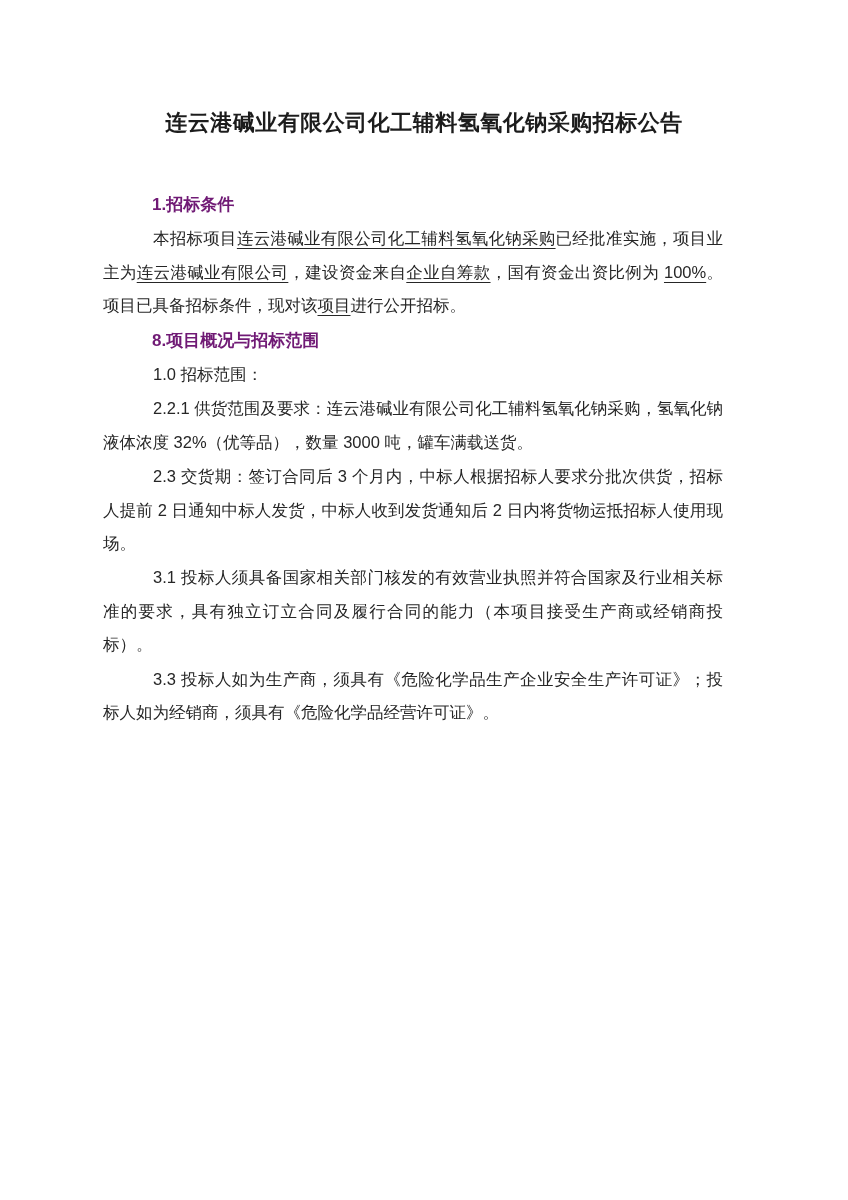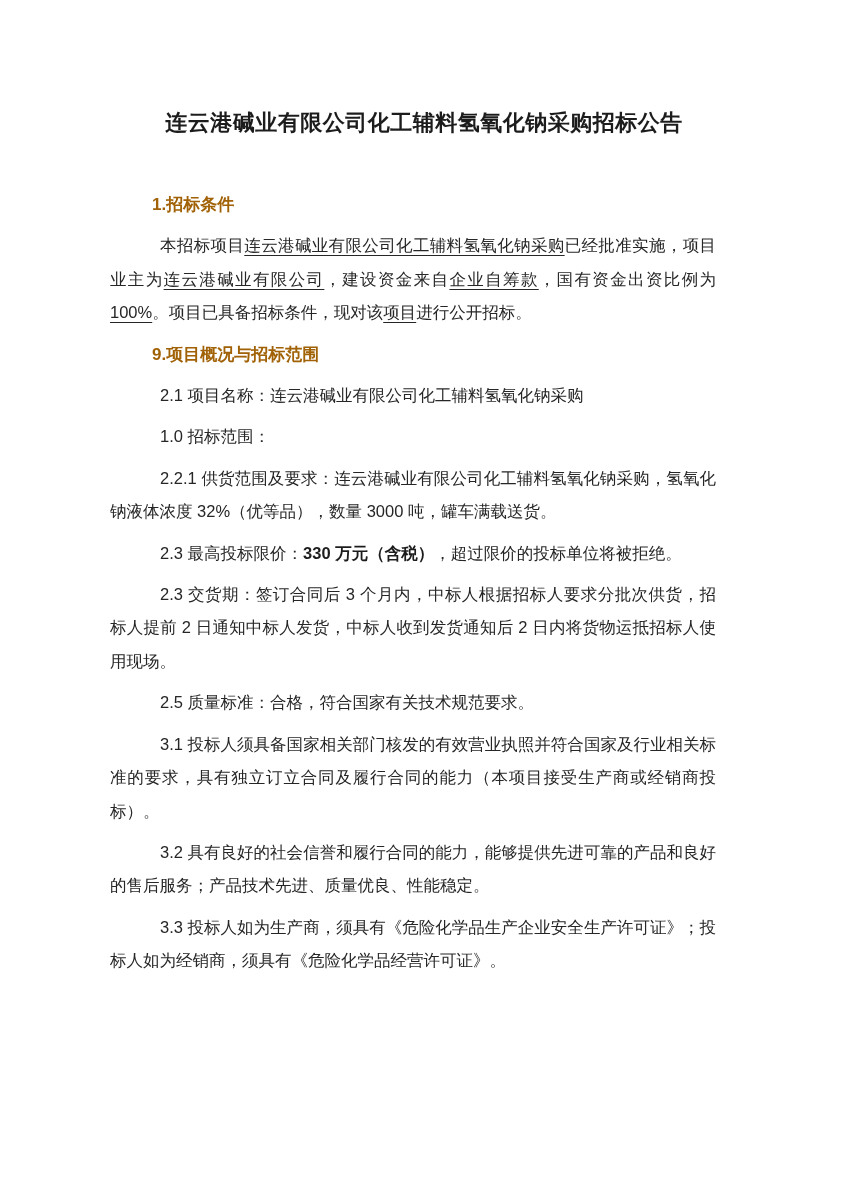--- a/index.html
+++ b/index.html
@@ -32,24 +32,24 @@
   .content {
     padding-left: 102px;
     padding-right: 124px;
   }
   .heading {
     margin: 0;
     font-size: 17px;
     font-weight: 700;
     line-height: 33.4px;
     text-indent: 50px;
-    color: #a16207;
+    color: #701a75;
   }
   .para {
-    margin: 8px;
+    margin: 1px;
     font-size: 16.5px;
     font-weight: 400;
     line-height: 33.4px;
     text-indent: 50px;
     text-align: justify;
     color: #262626;
   }
   .para span.b { font-weight: 700; color: #1c1c1c; }
   .para span.u {
     text-decoration: underline;
@@ -61,27 +61,23 @@
 <body>
 
 <div class="page">
   <h1 class="doc-title">连云港碱业有限公司化工辅料氢氧化钠采购招标公告</h1>
   <div class="content" id="sections-root">
       <section>
         <h2 class="heading">1.招标条件</h2>
         <p class="para"><span>本招标项目</span><span class="u">连云港碱业有限公司化工辅料氢氧化钠采购</span><span>已经批准实施，项目业主为</span><span class="u">连云港碱业有限公司</span><span>，建设资金来自</span><span class="u">企业自筹款</span><span>，国有资金出资比例为 </span><span class="u">100%</span><span>。项目已具备招标条件，现对该</span><span class="u">项目</span><span>进行公开招标。</span></p>
       </section>
       <section>
-        <h2 class="heading">9.项目概况与招标范围</h2>
-        <p class="para"><span>2.1 项目名称：连云港碱业有限公司化工辅料氢氧化钠采购</span></p>
+        <h2 class="heading">8.项目概况与招标范围</h2>
         <p class="para"><span>1.0 招标范围：</span></p>
         <p class="para"><span>2.2.1 供货范围及要求：连云港碱业有限公司化工辅料氢氧化钠采购，氢氧化钠液体浓度 32%（优等品），数量 3000 吨，罐车满载送货。</span></p>
-        <p class="para"><span>2.3 最高投标限价：</span><span class="b">330 万元（含税）</span><span>，超过限价的投标单位将被拒绝。</span></p>
         <p class="para"><span>2.3 交货期：签订合同后 3 个月内，中标人根据招标人要求分批次供货，招标人提前 2 日通知中标人发货，中标人收到发货通知后 2 日内将货物运抵招标人使用现场。</span></p>
-        <p class="para"><span>2.5 质量标准：合格，符合国家有关技术规范要求。</span></p>
       </section>
       <section>
         <p class="para"><span>3.1 投标人须具备国家相关部门核发的有效营业执照并符合国家及行业相关标准的要求，具有独立订立合同及履行合同的能力（本项目接受生产商或经销商投标）。</span></p>
-        <p class="para"><span>3.2 具有良好的社会信誉和履行合同的能力，能够提供先进可靠的产品和良好的售后服务；产品技术先进、质量优良、性能稳定。</span></p>
         <p class="para"><span>3.3 投标人如为生产商，须具有《危险化学品生产企业安全生产许可证》；投标人如为经销商，须具有《危险化学品经营许可证》。</span></p>
       </section>
     </div>
 </div>
 
 </body></html>

